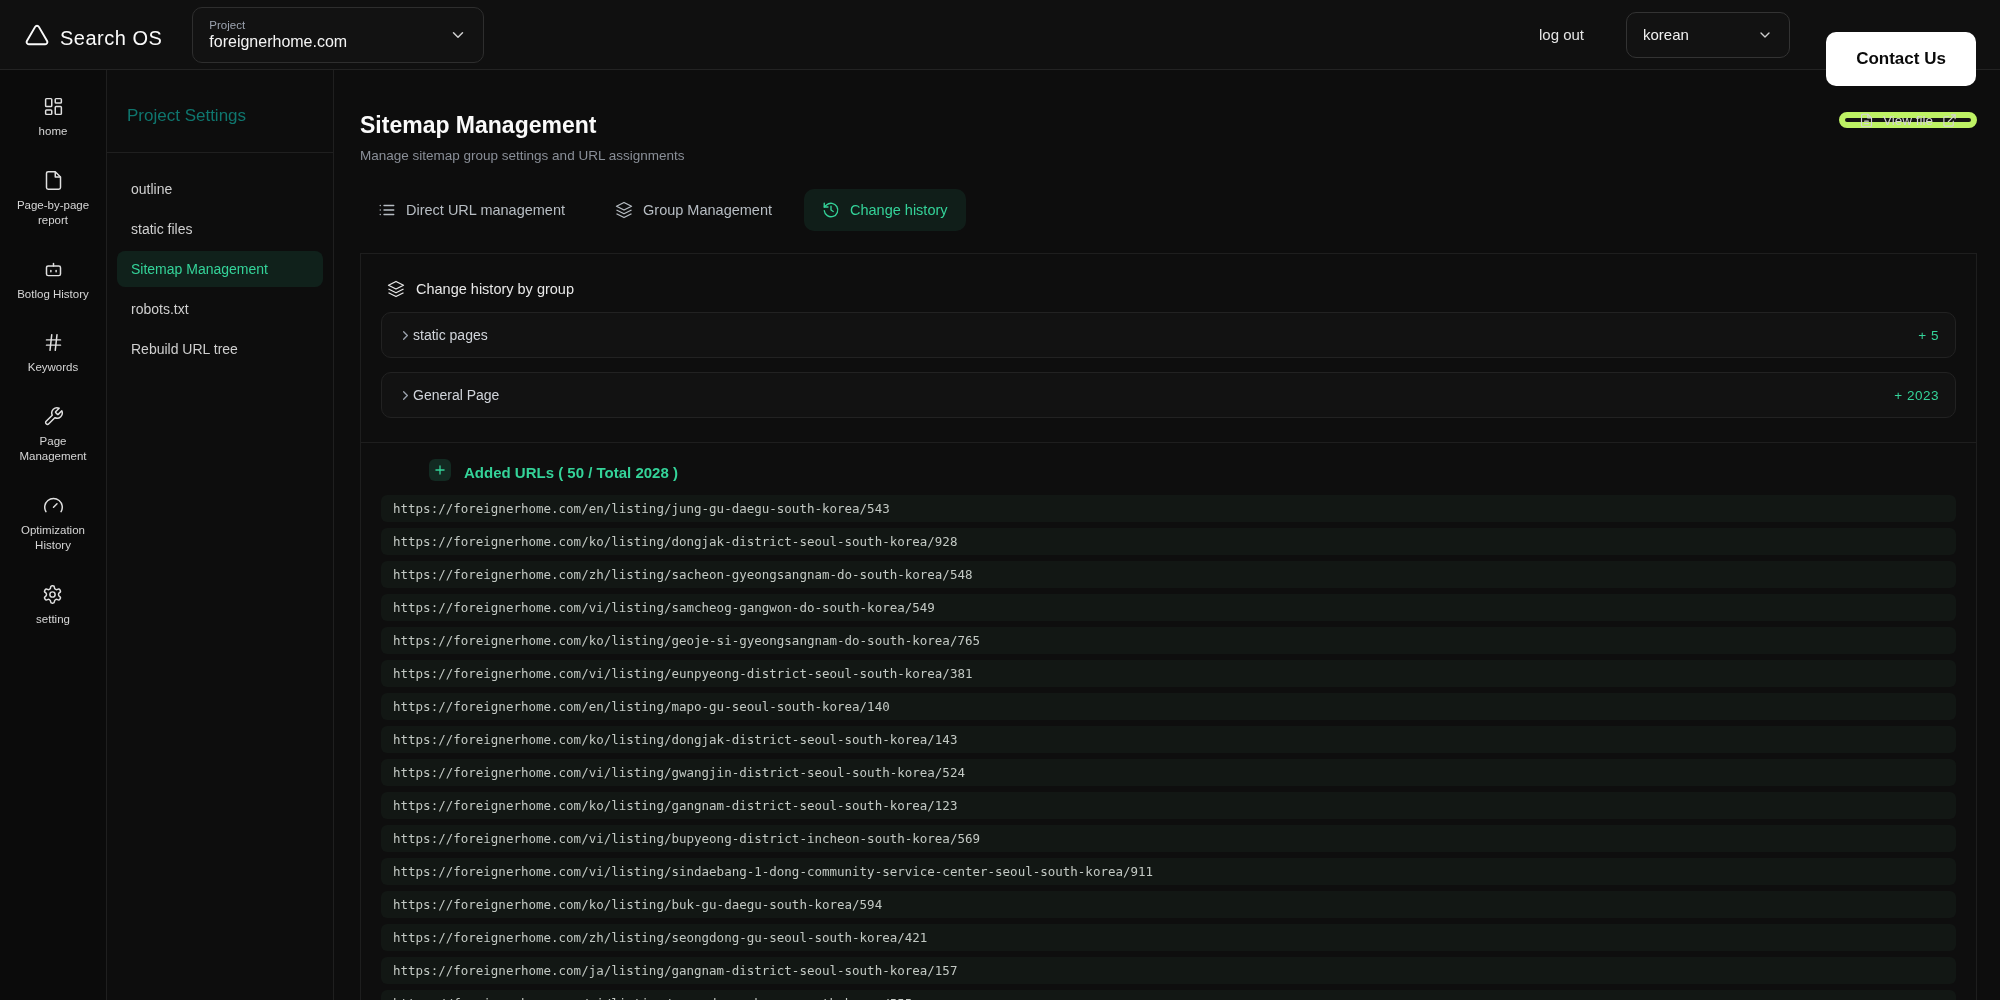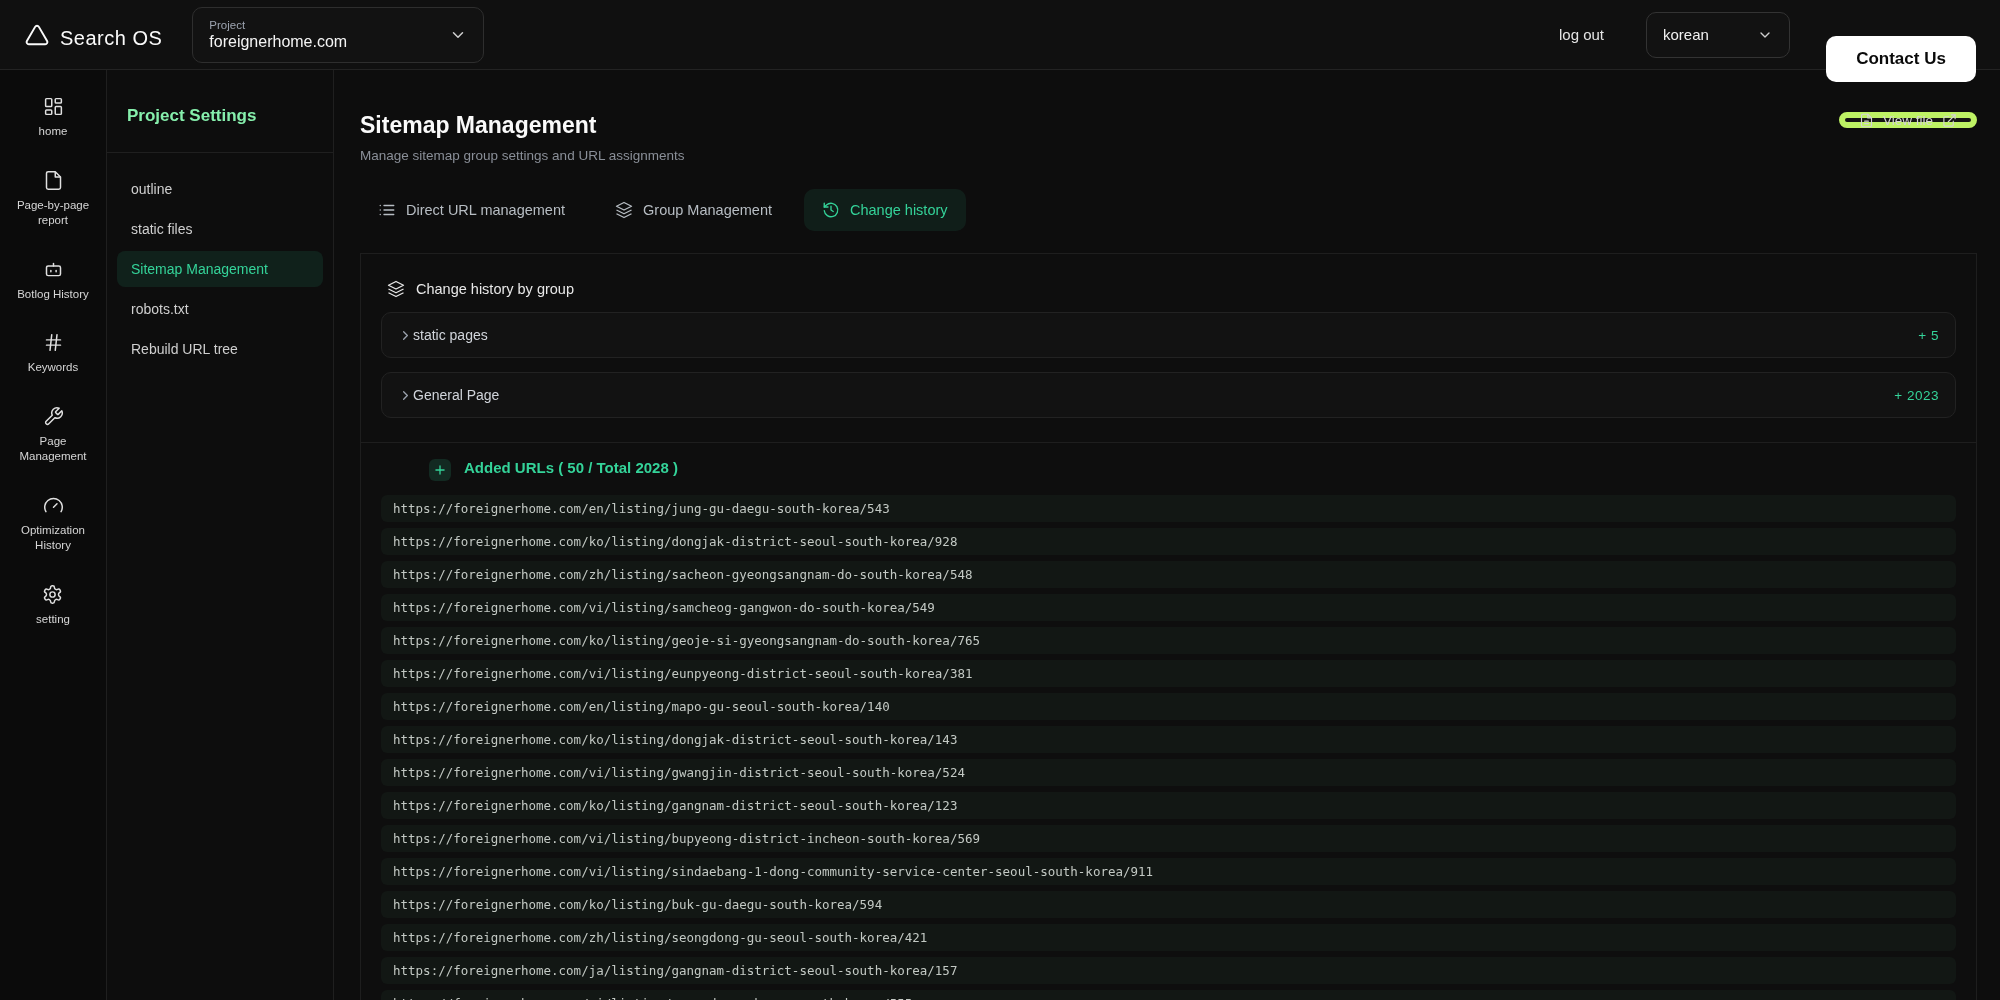--- a/index.html
+++ b/index.html
@@ -23,48 +23,48 @@
     margin-left:8px; width:292px; height:56px;
     border:1px solid #2e2e2e; border-radius:10px; background:#121212;
     display:flex; align-items:center; padding:0 16px; cursor:pointer;
   }
   .project-select .col { flex:1; display:flex; flex-direction:column; gap:2px; }
   .project-label { font-size:11.5px; color:#9ca3af; }
   .project-value { font-size:16px; color:#f5f5f5; }
   .spacer { flex:1; }
   .logout { font-size:15px; font-weight:500; color:#e5e5e5; cursor:pointer; }
   .lang-select {
-    width:144px; height:46px; border:1px solid #333; border-radius:10px;
+    width:164px; height:46px; border:1px solid #333; border-radius:10px;
     background:#121212; display:flex; align-items:center;
     padding:16px 16px; gap:6px; cursor:pointer; margin-left:20px;
   }
   .lang-value { flex:1; font-size:15px; color:#f0f0f0; }
   .contact-btn {
-    width:150px; height:46px; margin-left:14px; border:none; border-radius:10px;
+    width:150px; height:54px; margin-left:14px; border:none; border-radius:10px;
     background:#ffffff; color:#0a0a0a; font-size:17px; font-weight:700;
     font-family:"Liberation Sans", sans-serif; cursor:pointer;margin-top:48px;
   }
 
   
   .shell { flex:1; display:flex; min-height:0; }
 
   .rail {
     width:107px; flex:0 0 107px; background:#0b0b0b;
     border-right:1px solid #1f1f1f;
     display:flex; flex-direction:column; align-items:center;
     padding:26px 6px 0; gap:30px;
   }
   .rail-item { display:flex; flex-direction:column; align-items:center; gap:7px; cursor:pointer; color:#e0e0e0; }
   .rail-item .lbl { font-size:11.5px; color:#d6d6d6; text-align:center; line-height:1.35; }
 
   .side {
     width:227px; flex:0 0 227px; background:#0d0d0d;
     border-right:1px solid #1f1f1f; display:flex; flex-direction:column;
   }
-  .side-title { padding:36px 20px 26px; font-size:17px; font-weight:700; color:#86efac; border-bottom:1px solid #1f1f1f; }
+  .side-title { padding:36px 20px 26px; font-size:17px; font-weight:400; color:#0f766e; border-bottom:1px solid #1f1f1f; }
   .side-list { padding:18px 10px; display:flex; flex-direction:column; gap:4px; }
   .side-item {
     padding:10px 14px; font-size:14px; color:#cfcfcf; border-radius:8px; cursor:pointer;
   }
   .side-item.active { color:#34d399; background:rgba(52,211,153,.10); }
 
   
   .main { flex:1; min-width:0; display:flex; flex-direction:column; padding:0 23px 0 26px; }
   .main-head { display:flex; align-items:flex-start; padding-top:42px; }
   .page-title { font-size:23px; font-weight:700; color:#fafafa; }
@@ -93,21 +93,21 @@
   .group-row {
     margin-top:14px; height:46px; border:1px solid #222; border-radius:10px; background:#121212;
     display:flex; align-items:center; padding:0 16px; cursor:pointer;
   }
   .group-name { font-size:14px; color:#d1d5db; }
   .group-delta { margin-left:auto; font-size:13.5px; color:#34d399; letter-spacing:.5px; }
 
   .panel-div { border-top:1px solid #1e1e1e; }
 
   .panel-sec2 { padding:16px 20px 0; }
-  .added-head { display:flex; align-items:flex-start; gap:13px; cursor:pointer;padding-left:48px; }
+  .added-head { display:flex; align-items:flex-end; gap:13px; cursor:pointer;padding-left:48px; }
   .plus-badge {
     width:22px; height:22px; border-radius:6px; background:rgba(52,211,153,.14);
     display:flex; align-items:center; justify-content:center; color:#34d399;
   }
   .added-title { font-size:15px; font-weight:600; color:#34d399; }
   .url-list { margin-top:14px; display:flex; flex-direction:column; gap:6px; }
   .url-row {
     height:27px; flex:0 0 27px; border-radius:6px; background:#121714;
     display:flex; align-items:center; padding:0 12px;
     font-family:"DejaVu Sans Mono", monospace; font-size:12.5px; color:#c3c9c4;

